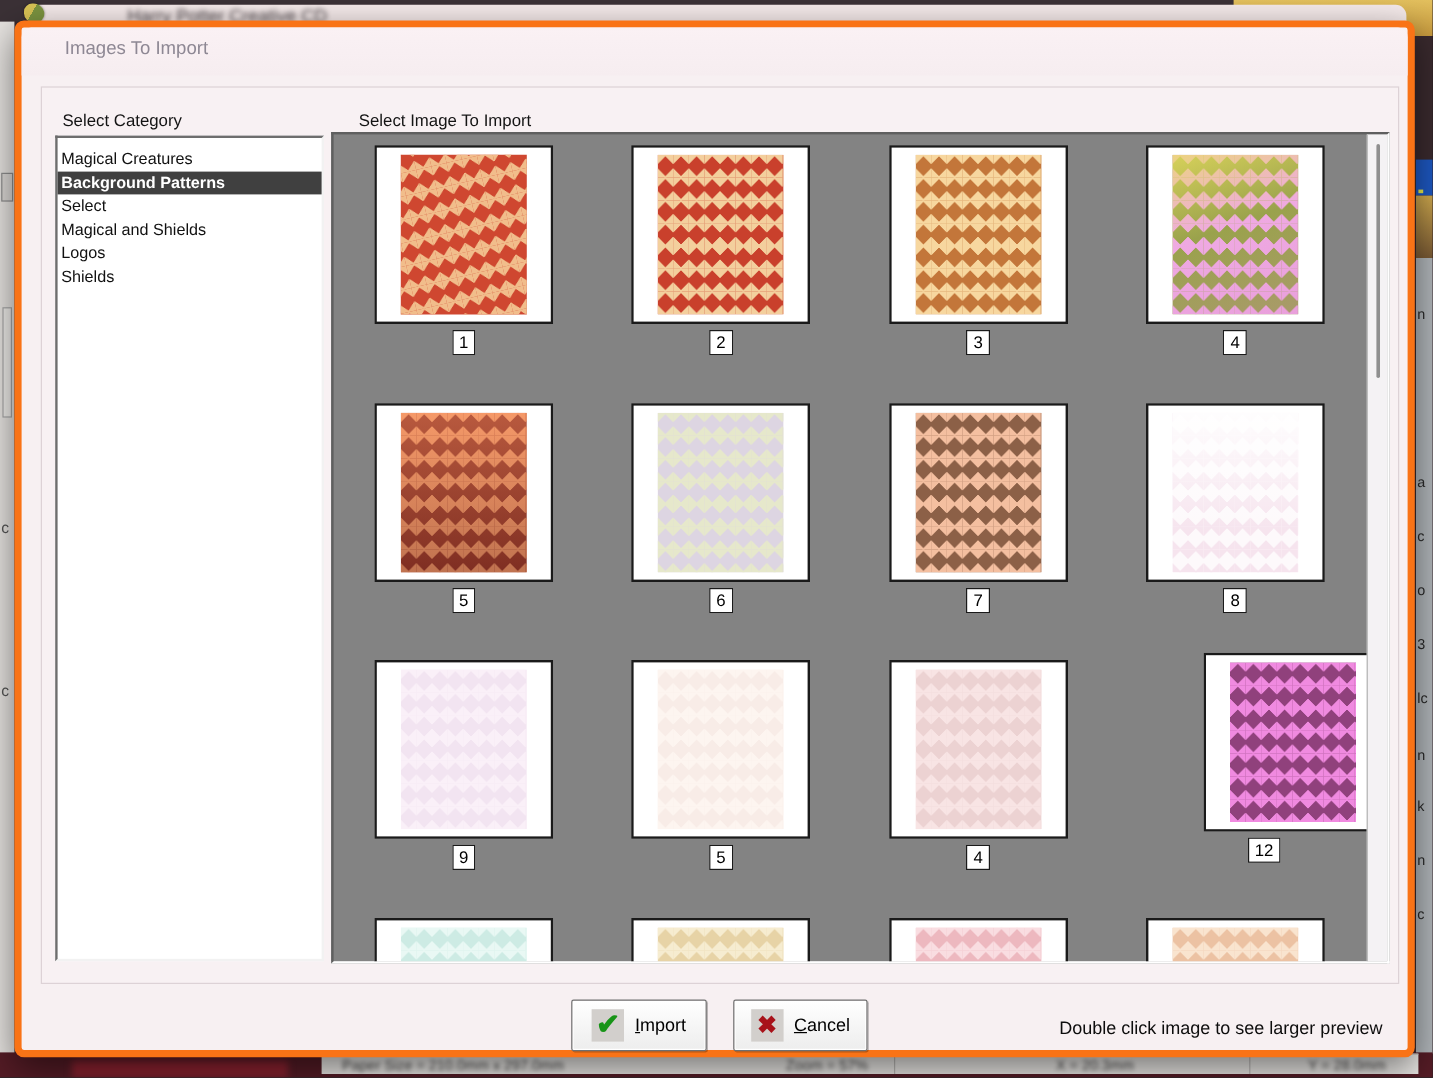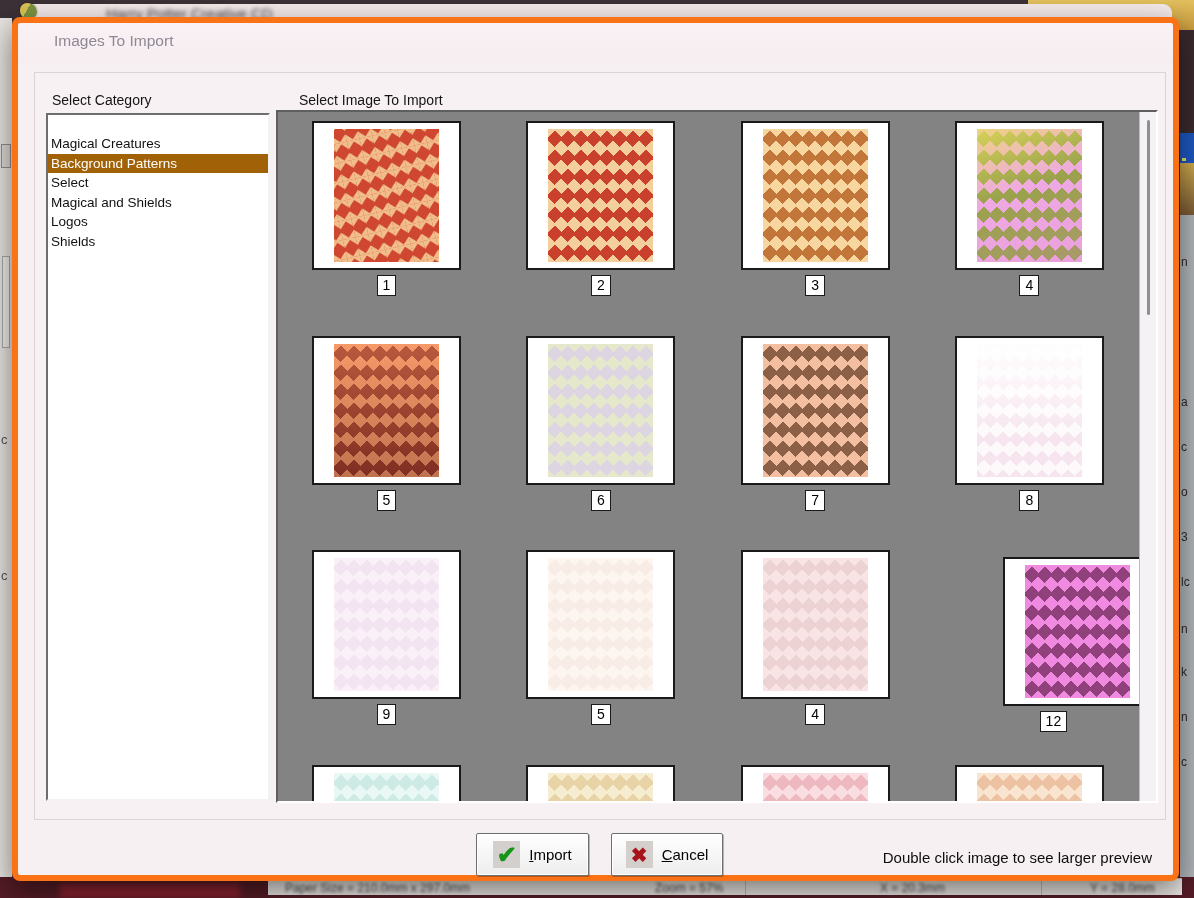--- a/index.html
+++ b/index.html
@@ -45,24 +45,24 @@
     background:linear-gradient(180deg,#faf1f4,#f6edf0);border-radius:8px 8px 0 0;}
   .dialog-title{position:absolute;left:36px;top:9px;font-size:15.5px;color:#8e8894;}
   .content-frame{position:absolute;left:16px;top:49px;width:1132px;height:748px;
     border:1px solid #ddd2d6;background:#f8f1f3;}
   .panel-label{position:absolute;font-size:14px;color:#141414;white-space:nowrap;}
   .label-category{left:34px;top:69px;}
   .label-image{left:261px;top:69px;margin-left:20px;}
 
   
   .listbox{position:absolute;left:28px;top:90px;width:224px;height:688px;background:#fff;
-    border:2px solid;border-color:#6e6e6e #f2f2f2 #f2f2f2 #6e6e6e;padding:19px 0;}
+    border:2px solid;border-color:#6e6e6e #f2f2f2 #f2f2f2 #6e6e6e;padding:8px 0;}
   .cat-item{font-size:13.5px;line-height:19.5px;padding:0 3px;color:#111;white-space:nowrap;
     overflow:hidden;cursor:default;}
-  .cat-item.selected{background:#a16207;color:#fff;}
+  .cat-item.selected{background:#404040;color:#fff;font-weight:bold;}
 
   
   .grid-panel{position:absolute;left:258px;top:87px;width:882px;height:693px;
     border:2px solid;border-color:#5f5f5f #ffffff #ffffff #5f5f5f;background:#838383;}
   .grid-inner{position:absolute;left:0;top:0;right:17px;bottom:0;overflow:hidden;}
   .grid-scroll{position:absolute;top:0;right:0;bottom:0;width:17px;background:#f4f2f4;
     border-left:1px solid #bdbdbd;}
   .grid-thumb{position:absolute;top:8px;left:7px;width:3px;height:195px;background:#8f8f8f;border-radius:2px;}
   .cell{position:absolute;width:149px;text-align:center;}
   .card{width:149px;height:149px;background:#fff;border:2px solid #1a1a1a;}
@@ -203,21 +203,21 @@
           <div class="cell" style="left: 248.3px; top: 438.4px;"><div class="card">
               <div class="pat-clip">
                 <div class="pat-fill" style="background-color: rgb(248, 236, 231); background-image: linear-gradient(135deg, rgb(253, 245, 240) 25%, transparent 25%), linear-gradient(225deg, rgb(253, 245, 240) 25%, transparent 25%), linear-gradient(315deg, rgb(253, 245, 240) 25%, transparent 25%), linear-gradient(45deg, rgb(253, 245, 240) 25%, transparent 25%); background-size: 13px 19px, 13px 19px, 13px 19px, 13px 19px;"></div>
               </div>
             </div><div class="num">5</div></div>
           <div class="cell" style="left: 462.6px; top: 438.4px;"><div class="card">
               <div class="pat-clip">
                 <div class="pat-fill" style="background-color: rgb(236, 210, 210); background-image: linear-gradient(135deg, rgb(248, 228, 228) 25%, transparent 25%), linear-gradient(225deg, rgb(248, 228, 228) 25%, transparent 25%), linear-gradient(315deg, rgb(248, 228, 228) 25%, transparent 25%), linear-gradient(45deg, rgb(248, 228, 228) 25%, transparent 25%); background-size: 13px 19px, 13px 19px, 13px 19px, 13px 19px;"></div>
               </div>
             </div><div class="num">4</div></div>
-          <div class="cell" style="left: 676.9px; top: 445px; padding-left: 48px;"><div class="card">
+          <div class="cell" style="left: 676.9px; top: 432px; padding-left: 48px;"><div class="card">
               <div class="pat-clip">
                 <div class="pat-fill" style="background-color: rgb(144, 65, 124); background-image: linear-gradient(135deg, rgb(240, 138, 224) 25%, transparent 25%), linear-gradient(225deg, rgb(240, 138, 224) 25%, transparent 25%), linear-gradient(315deg, rgb(240, 138, 224) 25%, transparent 25%), linear-gradient(45deg, rgb(240, 138, 224) 25%, transparent 25%); background-size: 13px 19px, 13px 19px, 13px 19px, 13px 19px;"></div>
               </div>
             </div><div class="num">12</div></div>
           <div class="cell" style="left: 34px; top: 653.1px;">
             <div class="card">
               <div class="pat-clip">
                 <div class="pat-fill" style="background-color: rgb(205, 235, 228); background-image: linear-gradient(135deg, rgb(233, 248, 244) 25%, transparent 25%), linear-gradient(225deg, rgb(233, 248, 244) 25%, transparent 25%), linear-gradient(315deg, rgb(233, 248, 244) 25%, transparent 25%), linear-gradient(45deg, rgb(233, 248, 244) 25%, transparent 25%); background-size: 13px 19px, 13px 19px, 13px 19px, 13px 19px;"></div>
               </div>
             </div>

